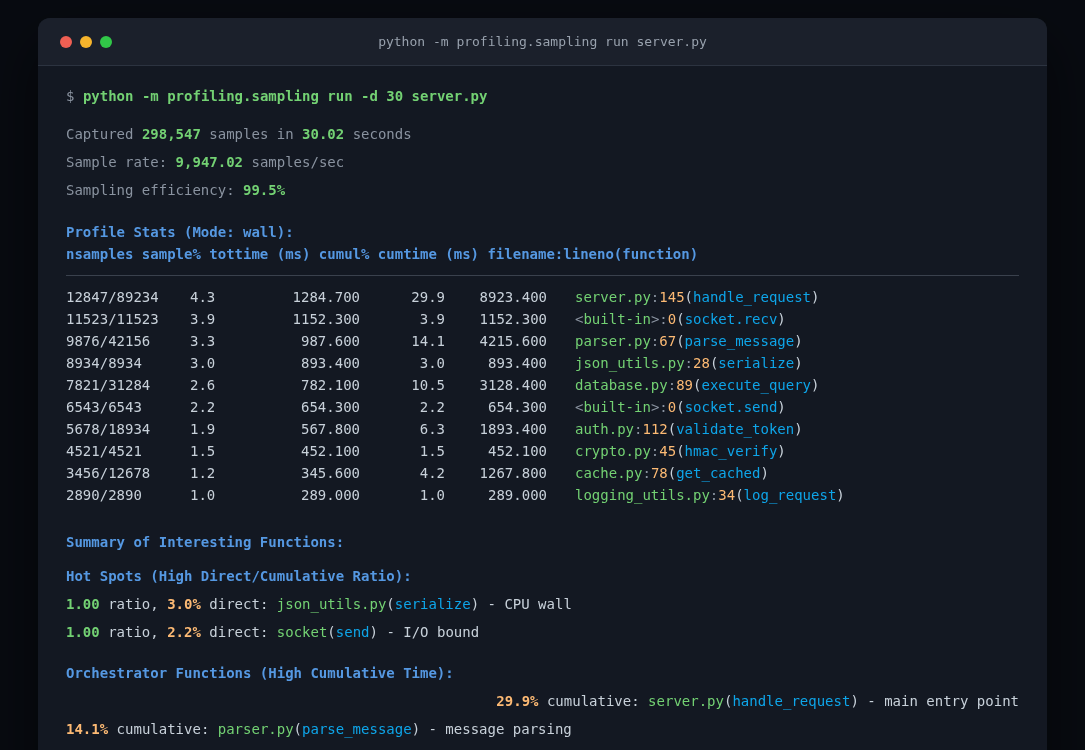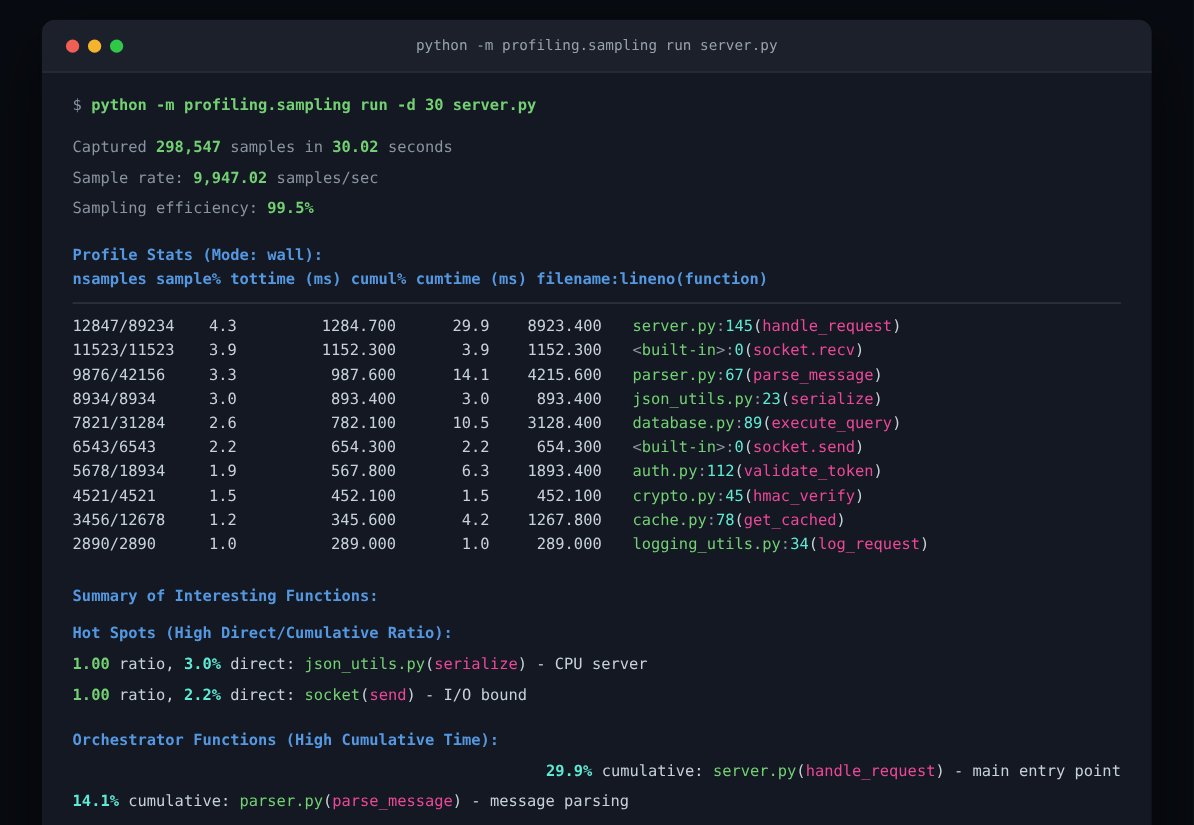--- a/index.html
+++ b/index.html
@@ -26,22 +26,22 @@
   .titletext {
     position:absolute; left:0; right:0; text-align:center;
     color:#98a1ad; font-size:13px; z-index:1;
   }
   .content { padding:19px 28px 0 28px; }
   .line { line-height:22px; min-height:22px; }
   .gray   { color:#8a93a0; }
   .bright { color:#c8d1da; }
   .green  { color:#73d173; }
   .blue   { color:#5598e2; font-weight:bold; }
-  .lblue  { color:#ec4899; }
-  .orange { color:#5eead4; }
+  .lblue  { color:#0ea5e9; }
+  .orange { color:#fdba74; }
   .bold   { font-weight:bold; }
   .stat1 { margin-top:16px; }
   .stat  { margin-top:6px; }
   .profile-title { margin-top:20px; }
   .hr { height:1px; background:#3a414d; margin:10px 0; border:0; }
   .trow { display:flex; line-height:22px; color:#c8d1da; }
   .c1 { width:124px; text-align:left; }
   .c2 { width:68px;  text-align:left; }
   .c3 { width:102px; text-align:right; }
   .c4 { width:85px;  text-align:right; }
@@ -124,21 +124,21 @@
           <span class="c5 bright">4215.600</span>
           <span class="c6"><span class="gray"></span><span class="green">parser.py</span><span class="gray"></span><span class="gray">:</span><span class="orange">67</span><span class="bright">(</span><span class="lblue">parse_message</span><span class="bright">)</span></span>
         </div>
 
         <div class="trow">
           <span class="c1 bright">8934/8934</span>
           <span class="c2 bright">3.0</span>
           <span class="c3 bright">893.400</span>
           <span class="c4 bright">3.0</span>
           <span class="c5 bright">893.400</span>
-          <span class="c6"><span class="gray"></span><span class="green">json_utils.py</span><span class="gray"></span><span class="gray">:</span><span class="orange">23</span><span class="bright">(</span><span class="lblue">serialize</span><span class="bright">)</span></span>
+          <span class="c6"><span class="gray"></span><span class="green">json_utils.py</span><span class="gray"></span><span class="gray">:</span><span class="orange">28</span><span class="bright">(</span><span class="lblue">serialize</span><span class="bright">)</span></span>
         </div>
 
         <div class="trow">
           <span class="c1 bright">7821/31284</span>
           <span class="c2 bright">2.6</span>
           <span class="c3 bright">782.100</span>
           <span class="c4 bright">10.5</span>
           <span class="c5 bright">3128.400</span>
           <span class="c6"><span class="gray"></span><span class="green">database.py</span><span class="gray"></span><span class="gray">:</span><span class="orange">89</span><span class="bright">(</span><span class="lblue">execute_query</span><span class="bright">)</span></span>
         </div>
@@ -195,21 +195,21 @@
 
     <div>
 
 
         <div class="line hs">
           <span class="green bold">1.00</span>
           <span class="bright">ratio,</span>
           <span class="orange bold">3.0%</span>
           <span class="bright">direct:</span>
           <span><span class="green">json_utils.py</span><span class="bright">(</span><span class="lblue">serialize</span><span class="bright">)</span></span>
-          <span class="bright">- CPU server</span>
+          <span class="bright">- CPU wall</span>
         </div>
 
         <div class="line hs">
           <span class="green bold">1.00</span>
           <span class="bright">ratio,</span>
           <span class="orange bold">2.2%</span>
           <span class="bright">direct:</span>
           <span><span class="green">socket</span><span class="bright">(</span><span class="lblue">send</span><span class="bright">)</span></span>
           <span class="bright">- I/O bound</span>
         </div>

